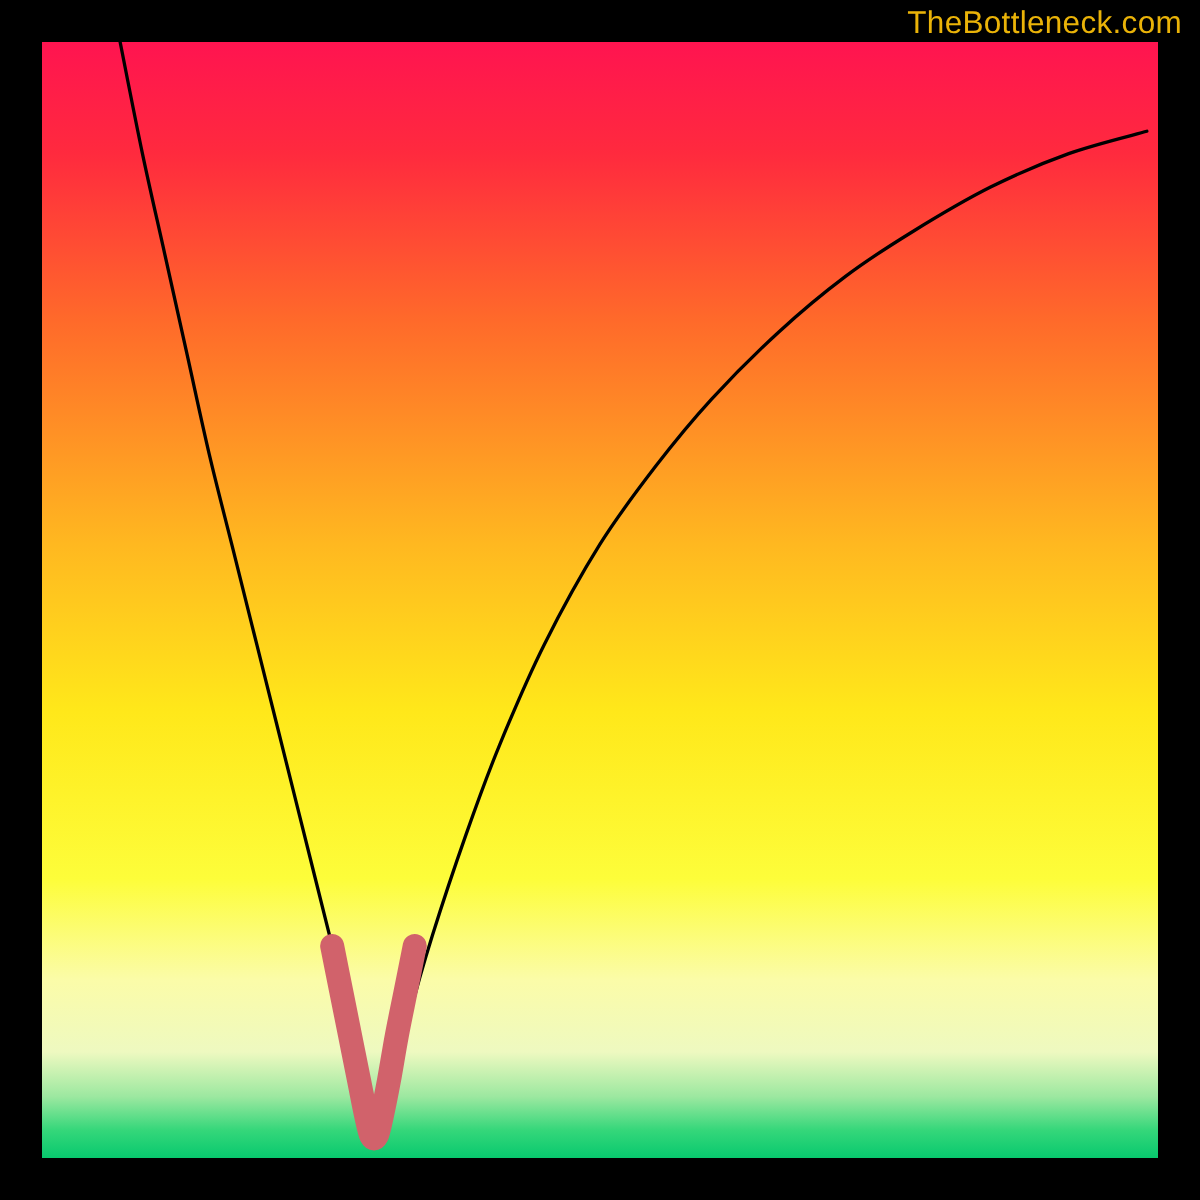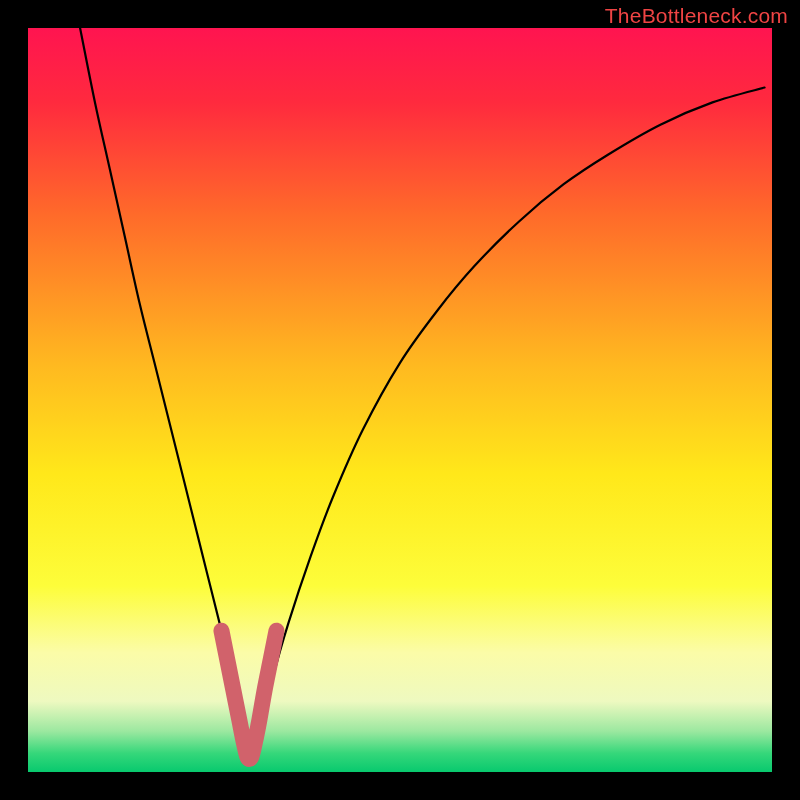--- a/index.html
+++ b/index.html
@@ -16,21 +16,21 @@
     left: 28px;
     top: 28px;
     width: 744px;
     height: 744px;
     background: #000;
   }
   .watermark {
     position: absolute;
     top: 4px;
     right: 12px;
-    color: #ef4444;
+    color: #eab308;
     font-size: 21px;
     letter-spacing: 0.2px;
     z-index: 10;
   }
   svg {
     display: block;
   }
 </style>
 </head>
 <body>

